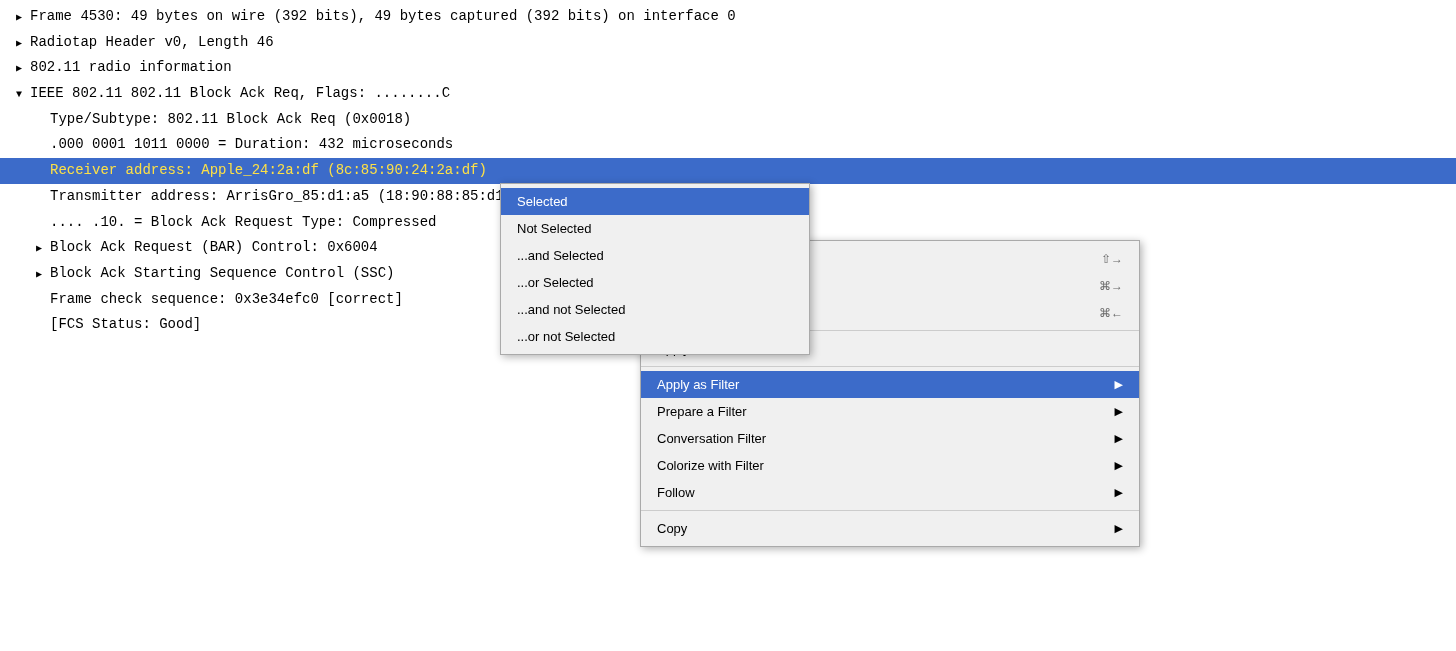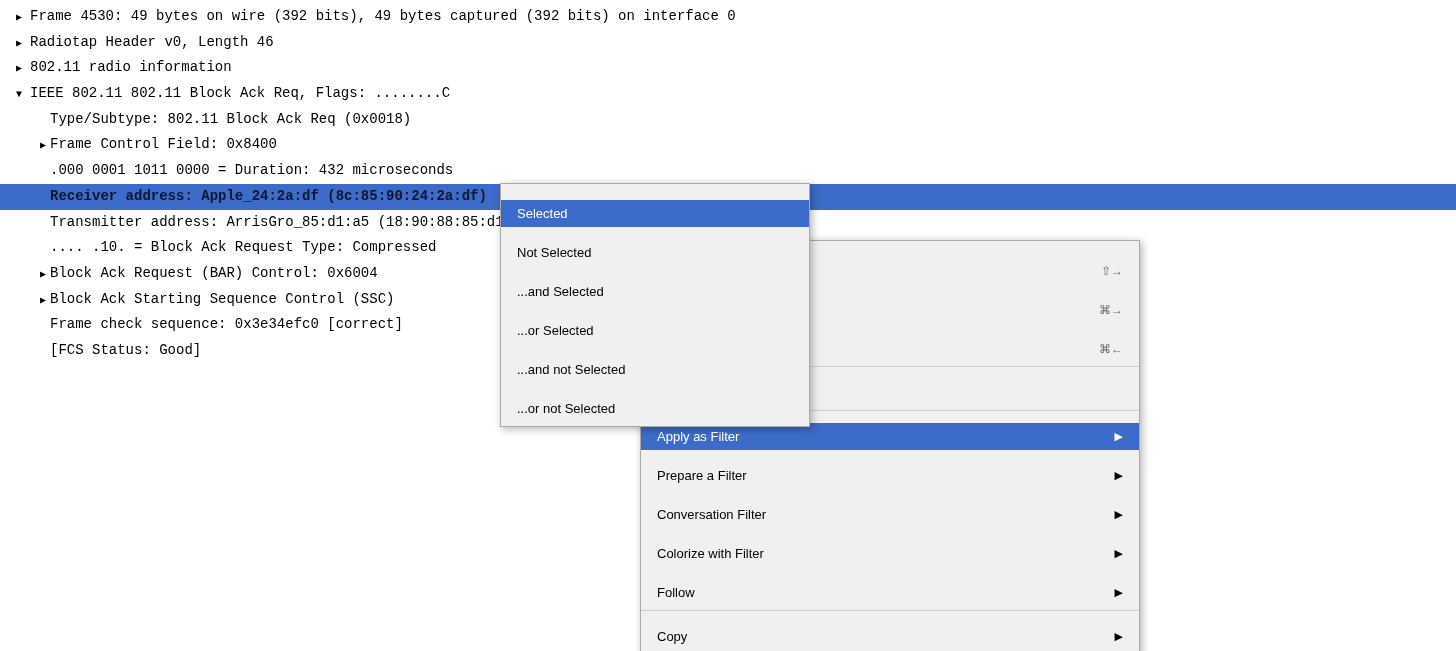--- a/index.html
+++ b/index.html
@@ -25,25 +25,24 @@
       padding: 2px 8px 2px 16px;
       white-space: nowrap;
       line-height: 1.55;
       color: #000000;
       cursor: default;
       user-select: none;
     }
 
     .tree-row.selected {
       background: #3c6bc9;
-      color: #0f172a;
-      font-weight: bold;
-    }
-
-    .tree-row .indent-1 { padding-left: 20px; text-align: center; }
+      color: #fde047;
+    }
+
+    .tree-row .indent-1 { padding-left: 20px; }
 
     .expand-arrow {
       display: inline-block;
       width: 14px;
       font-size: 10px;
       color: #000;
     }
 
     .tree-row.selected .expand-arrow {
       color: #fff;
@@ -65,21 +64,20 @@
     .menu-item {
       padding: 6px 16px;
       display: flex;
       justify-content: space-between;
       align-items: center;
       cursor: pointer;
       white-space: nowrap;
       font-family: -apple-system, BlinkMacSystemFont, 'Helvetica Neue', sans-serif;
       font-size: 13px;
       color: #000;
-      margin-top: 12px;
     }
 
     .menu-item.highlighted {
       background: #3c6bc9;
       color: #fff;
     }
 
     .menu-item .shortcut {
       color: #666;
       font-size: 12px;
@@ -123,21 +121,20 @@
 <body>
 
 <div class="packet-detail">
 
   <div id="tree-container">
       <div class="tree-row"><span class=""><span class="expand-arrow">▶ </span><span>Frame 4530: 49 bytes on wire (392 bits), 49 bytes captured (392 bits) on interface 0</span></span></div>
       <div class="tree-row"><span class=""><span class="expand-arrow">▶ </span><span>Radiotap Header v0, Length 46</span></span></div>
       <div class="tree-row"><span class=""><span class="expand-arrow">▶ </span><span>802.11 radio information</span></span></div>
       <div class="tree-row"><span class=""><span class="expand-arrow">▼ </span><span>IEEE 802.11 802.11 Block Ack Req, Flags: ........C</span></span></div>
       <div class="tree-row"><span class="indent-1"><span class="expand-arrow"> </span><span>Type/Subtype: 802.11 Block Ack Req (0x0018)</span></span></div>
-      <div class="tree-row"><span class="indent-1"><span class="expand-arrow">▶ </span><span>Frame Control Field: 0x8400</span></span></div>
       <div class="tree-row"><span class="indent-1"><span class="expand-arrow"> </span><span>.000 0001 1011 0000 = Duration: 432 microseconds</span></span></div>
       <div class="tree-row selected"><span class="indent-1"><span class="expand-arrow"> </span><span>Receiver address: Apple_24:2a:df (8c:85:90:24:2a:df)</span></span></div>
       <div class="tree-row"><span class="indent-1"><span class="expand-arrow"> </span><span>Transmitter address: ArrisGro_85:d1:a5 (18:90:88:85:d1:a5)</span></span></div>
       <div class="tree-row"><span class="indent-1"><span class="expand-arrow"> </span><span>.... .10. = Block Ack Request Type: Compressed</span></span></div>
       <div class="tree-row"><span class="indent-1"><span class="expand-arrow">▶ </span><span>Block Ack Request (BAR) Control: 0x6004</span></span></div>
       <div class="tree-row"><span class="indent-1"><span class="expand-arrow">▶ </span><span>Block Ack Starting Sequence Control (SSC)</span></span></div>
       <div class="tree-row"><span class="indent-1"><span class="expand-arrow"> </span><span>Frame check sequence: 0x3e34efc0 [correct]</span></span></div>
       <div class="tree-row"><span class="indent-1"><span class="expand-arrow"> </span><span>[FCS Status: Good]</span></span></div>
     </div>
 

